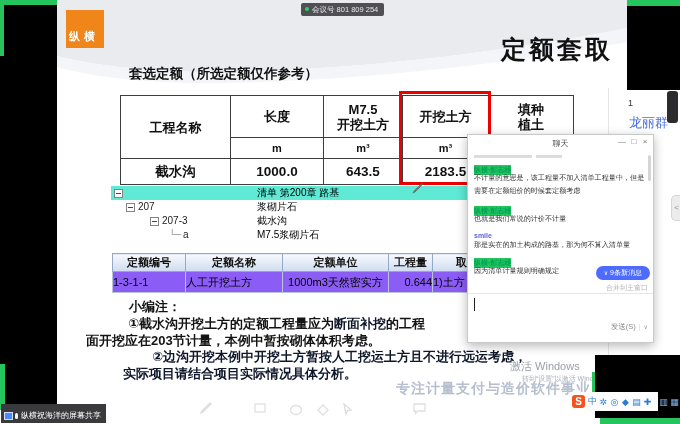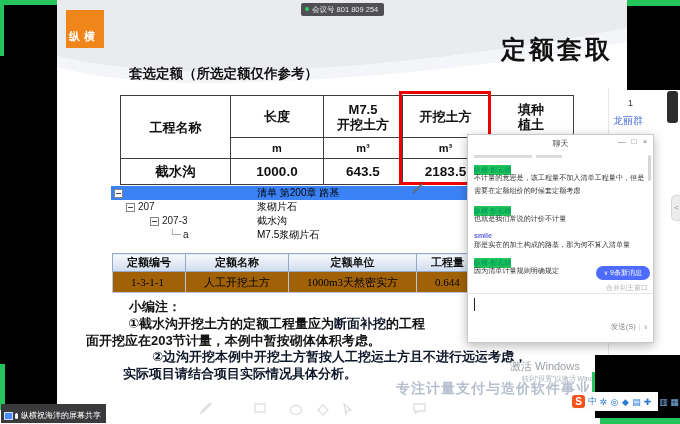--- a/index.html
+++ b/index.html
@@ -19,49 +19,49 @@
   #main-table{left:120px;top:95px;border-collapse:collapse;table-layout:fixed;}
   #main-table td{border:1.6px solid #3d3d3d;text-align:center;vertical-align:middle;color:#111;padding:0;overflow:hidden;}
   #main-table .hdr{font-size:13px;font-weight:bold;line-height:15px;}
   #main-table .unit{font-size:11px;font-weight:bold;height:20px;}
   #main-table .dat{font-size:13.5px;font-weight:600;height:25px;}
   #red-box{left:399px;top:91px;width:86px;height:88px;border:3px solid #ee0000;z-index:5;}
 
   
   #tree{left:111px;top:186px;width:356px;font-size:10px;color:#000;background:#fff;}
   .trow{position:relative;height:14px;line-height:14px;white-space:nowrap;}
-  .trow.sel{background:#3b82f6;}
+  .trow.sel{background:#5eead4;}
   .tname{position:absolute;left:146px;top:0;}
   .tcode{position:absolute;top:0;color:#222;}
   .exp{position:absolute;top:3px;width:7px;height:7px;border:1px solid #848484;background:#fff;}
   .exp::after{content:"";position:absolute;left:1px;top:3px;width:5px;height:1px;background:#444;}
   .elbow{position:absolute;top:0;color:#9a9a9a;font-family:"DejaVu Sans Mono",monospace;}
   #pencil-cursor{left:412px;top:182px;width:12px;height:12px;z-index:6;}
 
   
-  #quota{left:112px;top:253px;border-collapse:collapse;table-layout:fixed;font-family:Liberation Serif, serif;}
+  #quota{left:112px;top:253px;border-collapse:collapse;table-layout:fixed;}
   #quota th{height:17px;font-size:11px;font-weight:bold;color:#111;border:1px solid #94a9c8;
             background:linear-gradient(#f6f9fd,#cfdcee);padding:0;}
-  #quota td{height:20px;font-size:11px;color:#000;border:1px solid #b9c4d6;background:#a16207;padding:0 18px;white-space:nowrap;overflow:hidden;margin-left:7px;}
+  #quota td{height:20px;font-size:11px;color:#000;border:1px solid #b9c4d6;background:#8b5cf6;padding:0 0;white-space:nowrap;overflow:hidden;margin-left:7px;}
 
   
   .note{position:absolute;font-size:13px;font-weight:bold;color:#141414;white-space:nowrap;}
   .red{color:#0f172a;}
   #tagline{left:396px;top:380px;font-size:14px;font-weight:bold;color:#b6bfce;letter-spacing:1px;white-space:nowrap;}
   #wm1{left:510px;top:359px;font-size:11px;color:#9aa0a6;white-space:nowrap;}
   #wm2{left:522px;top:374px;font-size:7px;color:#a8adb3;white-space:nowrap;}
 
   
   .annot{position:absolute;top:401px;opacity:.55;}
   .annot svg{display:block;}
 
   
   #panel{left:608px;top:88px;width:72px;height:336px;background:#fff;border-left:1px solid #e6e6e6;z-index:10;}
   #panel .count{position:absolute;left:19px;top:10px;font-size:9px;color:#333;}
-  #panel .pname{position:absolute;left:4px;top:26px;font-size:10px;color:#4a6ee0;}
+  #panel .pname{position:absolute;left:20px;top:26px;font-size:13px;color:#4a6ee0;}
   #video-thumb{left:667px;top:91px;width:11px;height:32px;background:#2c2c2e;border-radius:3px;z-index:11;}
   #collapse-tab{left:671px;top:195px;width:9px;height:24px;background:#ececec;border:1px solid #d5d5d5;border-right:none;
                 border-radius:5px 0 0 5px;z-index:11;font-size:8px;color:#909090;text-align:center;line-height:24px;}
 
   
   #chat{left:467px;top:134px;width:185px;height:207px;background:#fff;border:1px solid #c9c9c9;
         box-shadow:0 3px 10px rgba(0,0,0,.28);z-index:20;}
   #chat-title{position:absolute;left:0;right:0;top:3px;text-align:center;font-size:8px;color:#555;}
   .winbtn{position:absolute;top:2px;font-size:8px;color:#777;width:10px;text-align:center;}
   #btn-min{right:26px;} #btn-max{right:14px;} #btn-close{right:3px;}

